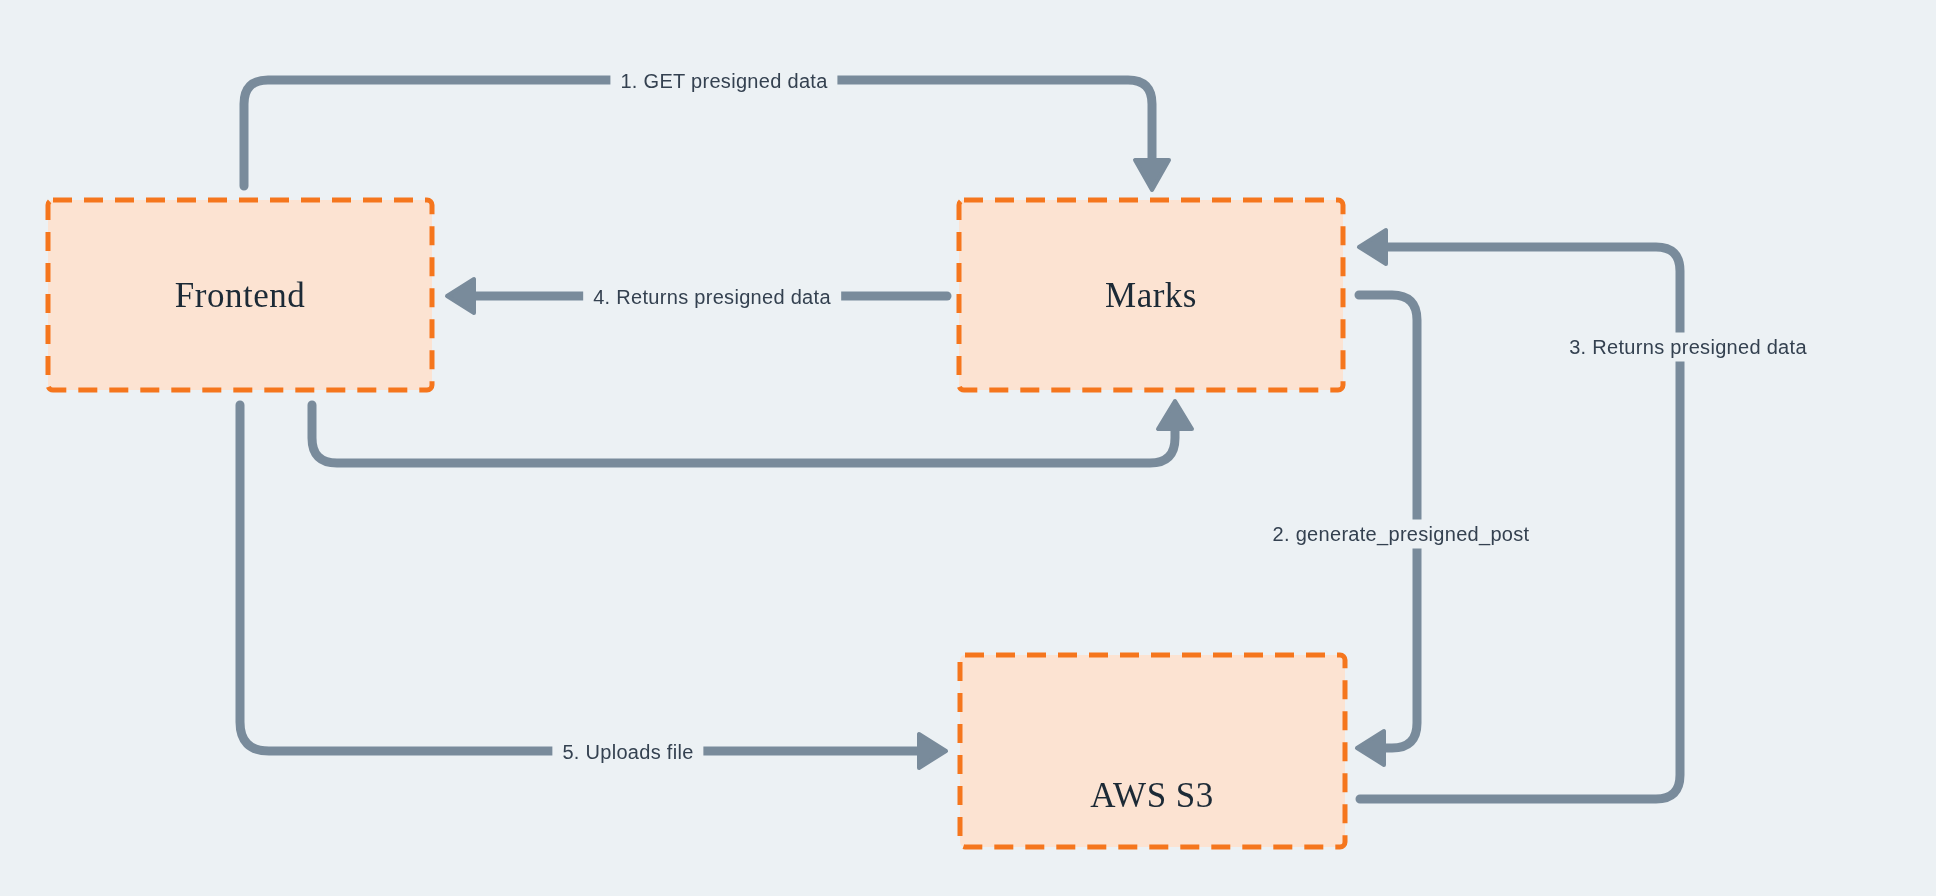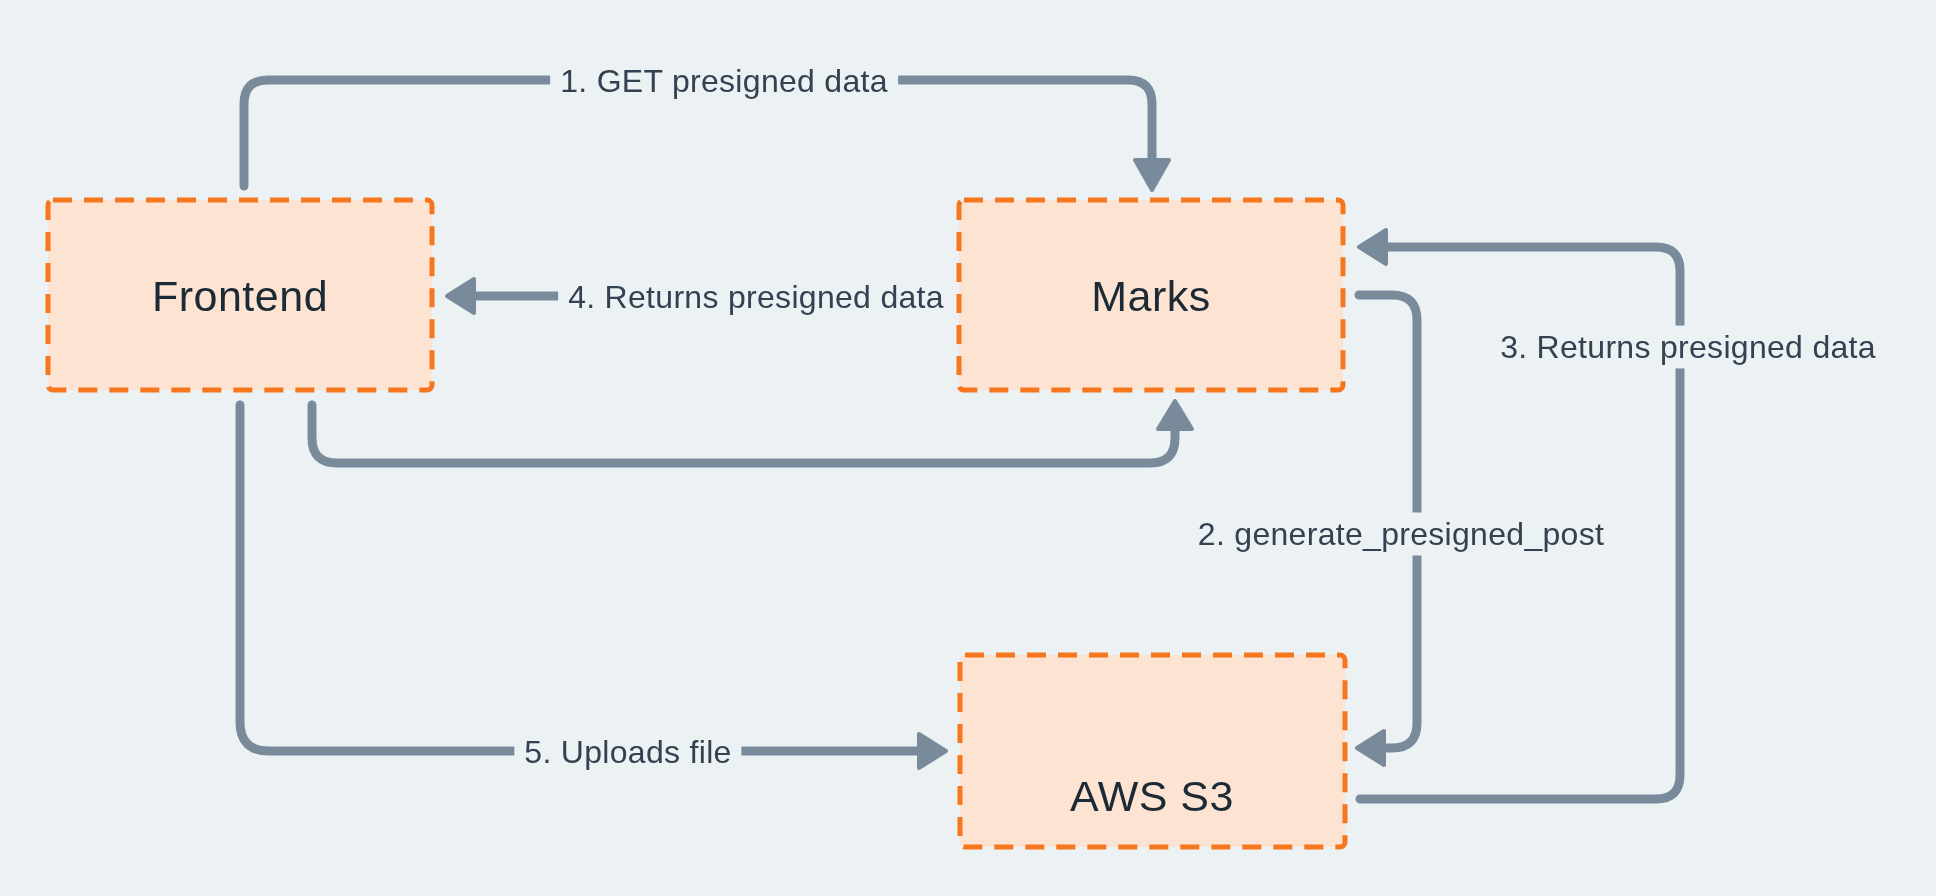--- a/index.html
+++ b/index.html
@@ -15,29 +15,30 @@
     position:relative;
     width:1936px;height:896px;
     background:var(--bg);
     font-family:"Liberation Sans","DejaVu Sans",sans-serif;
     overflow:hidden;
   }
   .layer{position:absolute;left:0;top:0;}
   .node-label{
     position:absolute;
     transform:translate(-50%,-50%);
-    font-size:43px;
+    font-size:35px;
     color:var(--node-text);
     white-space:pre;
     letter-spacing:.5px;
+    font-family:Liberation Serif, serif;
   }
   .arrow-label{
     position:absolute;
     transform:translate(-50%,-50%);
-    font-size:32px;
+    font-size:20px;
     color:var(--label-text);
     white-space:pre;
     background:var(--bg);
     padding:3px 10px;
     letter-spacing:.3px;
   }
 </style>
 </head>
 <body>
 
@@ -70,15 +71,15 @@
     </g>
   </svg>
 
   <div class="node-label" style="left:240px;top:296px">Frontend</div>
   <div class="node-label" style="left:1151px;top:296px">Marks</div>
   <div class="node-label" style="left:1152px;top:796px">AWS S3</div>
 
   <div class="arrow-label" style="left:724px;top:81px">1. GET presigned data</div>
   <div class="arrow-label" style="left:1401px;top:534px">2. generate_presigned_post</div>
   <div class="arrow-label" style="left:1688px;top:347px">3. Returns presigned data</div>
-  <div class="arrow-label" style="left:756px;top:297px">4. Returns presigned data</div>
+  <div class="arrow-label" style="left:712px;top:297px">4. Returns presigned data</div>
   <div class="arrow-label" style="left:628px;top:752px">5. Uploads file</div>
 </div>
 
 </body></html>

